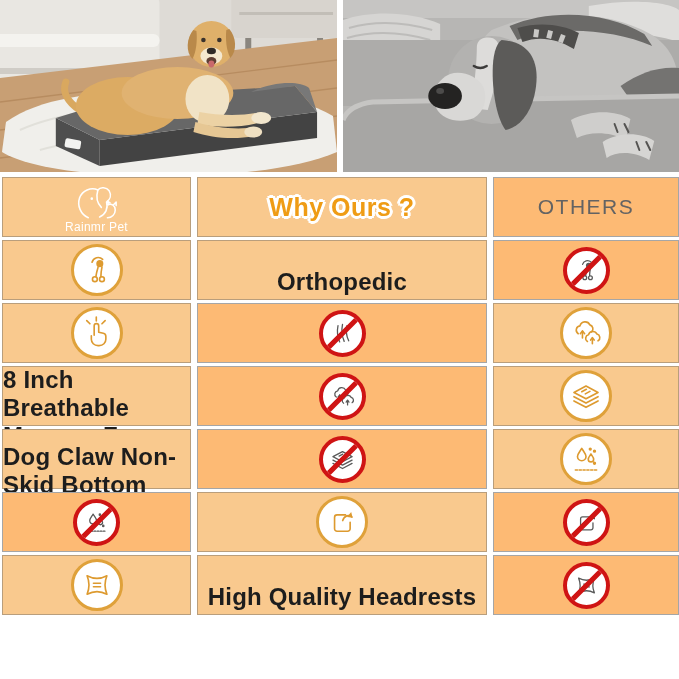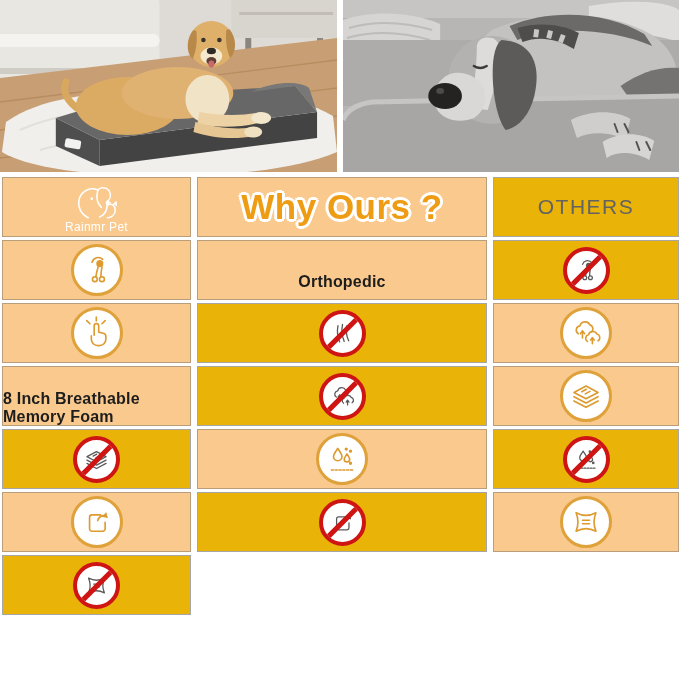--- a/index.html
+++ b/index.html
@@ -16,31 +16,31 @@
   
   .table{
     position:absolute;left:2px;top:177px;
     display:grid;grid-template-columns:189px 290px 186px;
     grid-auto-rows:60px;gap:3px 6px;
   }
   .cell{
     box-sizing:border-box;display:flex;align-items:center;justify-content:center;
     background:#f9c98e;border:1px solid #b99e7c;
   }
-  .cell.gray{background:#eab308;border-color:#a6a6a6;}
+  .cell.gray{background:#fdba74;border-color:#a6a6a6;}
   .logo-cell{flex-direction:column;gap:1px;padding-top:2px;}
   .brand-name{color:#ffffff;font-size:12px;letter-spacing:.3px;margin-top:-4px;}
   .why-title{
-    font-size:35px;font-weight:bold;color:#ef9c15;letter-spacing:.5px;
+    font-size:25px;font-weight:bold;color:#ef9c15;letter-spacing:.5px;
     text-shadow:
       -2px -2px 0 #fff, 2px -2px 0 #fff, -2px 2px 0 #fff, 2px 2px 0 #fff,
       0 -3px 0 #fff, 0 3px 0 #fff, -3px 0 0 #fff, 3px 0 0 #fff;
   }
   .others-title{font-size:21px;color:#636363;letter-spacing:1.5px;}
-  .feature-label{font-size:16px;font-weight:bold;color:#1d1d1d;letter-spacing:.2px;margin-top:24px;}
+  .feature-label{font-size:24px;font-weight:bold;color:#1d1d1d;letter-spacing:.2px;margin-top:24px;}
   
   .ring{
     width:52px;height:52px;border-radius:50%;background:#ffffff;
     border:3px solid #dfa13a;box-sizing:border-box;
     display:flex;align-items:center;justify-content:center;
   }
   .ring svg.glyph{width:34px;height:34px;color:#dd9a2f;}
   
   .ban{
     position:relative;width:47px;height:47px;border-radius:50%;background:#ffffff;
@@ -252,20 +252,23 @@
       </div>
     </div>
 
     <div class="cell">
       <div class="ring">
         <svg class="glyph">
             <use href="#sym-layers"></use>
           </svg>
       </div>
     </div>
+    <div class="cell">
+      <span class="feature-label">Dog Claw Non-Skid Bottom</span>
+    </div>
     <div class="cell gray">
       <div class="ban">
         <svg class="glyph">
             <use href="#sym-layers"></use>
           </svg>
           <span class="slash"></span>
       </div>
     </div>
 
     <div class="cell">
@@ -299,20 +302,23 @@
           <span class="slash"></span>
       </div>
     </div>
 
     <div class="cell">
       <div class="ring">
         <svg class="glyph">
             <use href="#sym-pillow"></use>
           </svg>
       </div>
+    </div>
+    <div class="cell">
+      <span class="feature-label">High Quality Headrests</span>
     </div>
     <div class="cell gray">
       <div class="ban">
         <svg class="glyph">
             <use href="#sym-pillow"></use>
           </svg>
           <span class="slash"></span>
       </div>
     </div>
 

